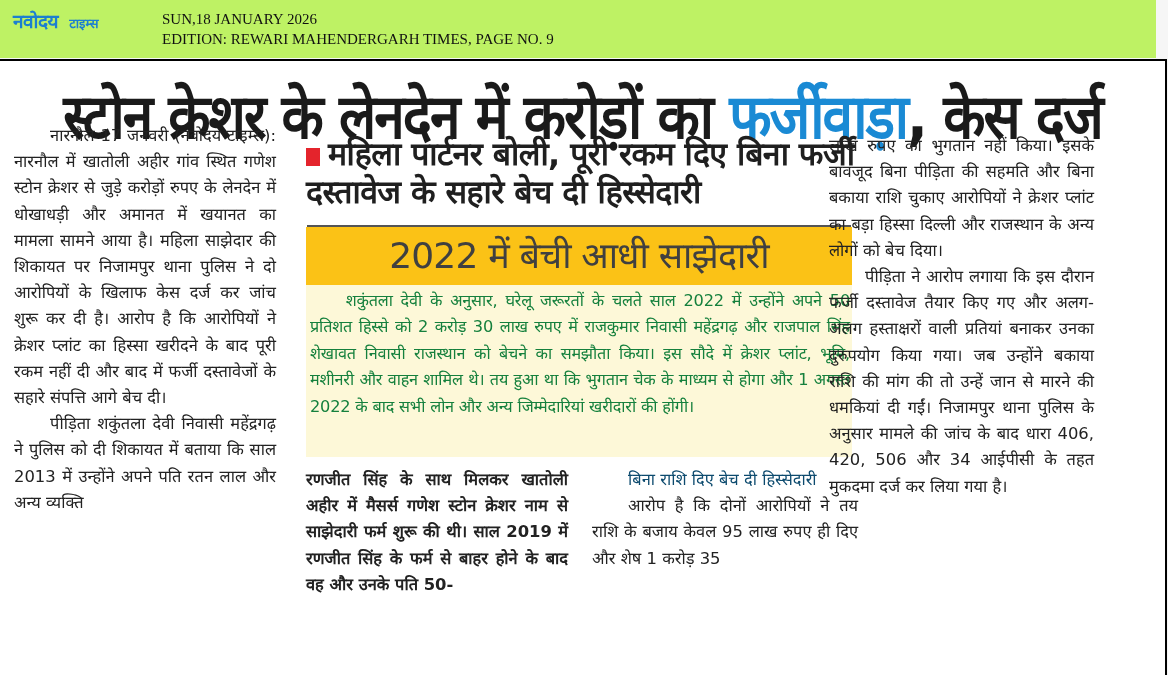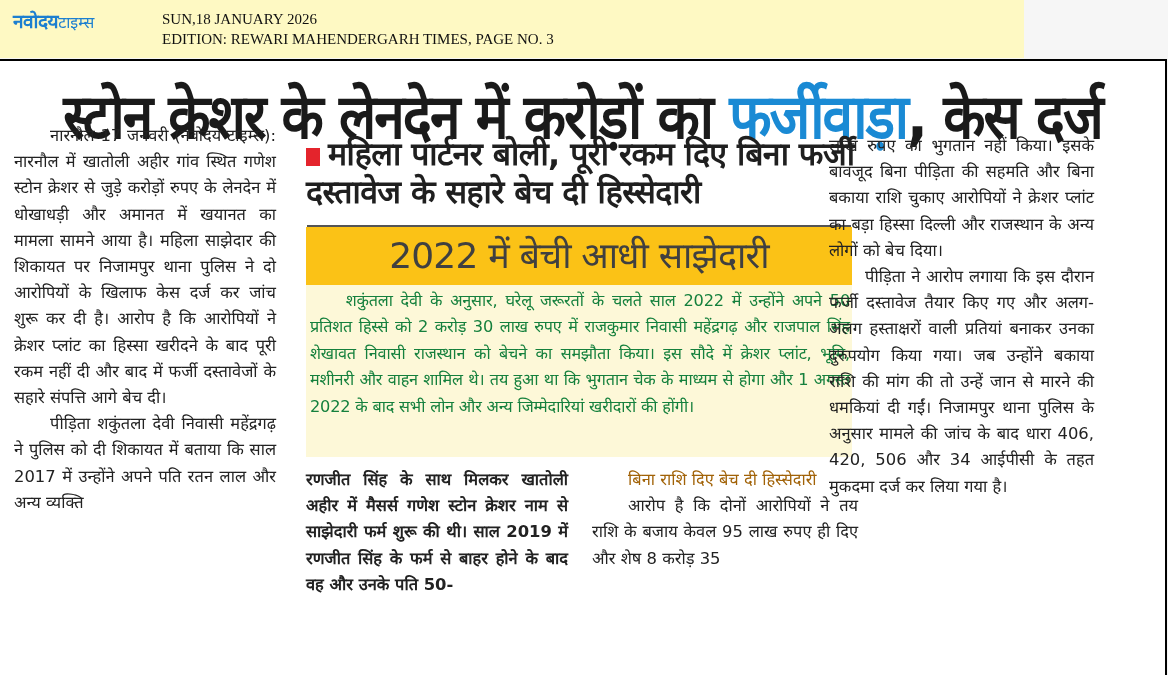--- a/index.html
+++ b/index.html
@@ -4,30 +4,30 @@
 <style>
   html, body { margin: 0; padding: 0; }
   body {
     width: 1168px; height: 675px; overflow: hidden;
     background: #f6f6f6;
     font-family: "DejaVu Sans", sans-serif;
     color: #1a1a1a;
     position: relative;
   }
   .topbar {
-    position: absolute; left: 0; top: 0; width: 1024px; height: 58px;
-    background: #fef9c3;
+    position: absolute; left: 0; top: 0; width: 1156px; height: 58px;
+    background: #bef264;
   }
   .logo {
     position: absolute; left: 13px; top: 8px;
     display: flex; align-items: baseline;
     color: #1c7fd0; font-weight: bold;
   }
   .logo .main { font-size: 19px; letter-spacing: -0.5px; font-family: "DejaVu Sans", sans-serif; }
-  .logo .sub { font-size: 16px; font-weight: normal; margin-left: 0; }
+  .logo .sub { font-size: 13px; font-weight: bold; margin-left: 11px; }
   .edition {
     position: absolute; left: 162px; top: 9px;
     font-family: Liberation Serif, serif;
     font-size: 15px; line-height: 20px; color: #111;
   }
   .page {
     position: absolute; left: 0; top: 59px; width: 1165px; height: 620px;
     border-top: 2px solid #000; border-right: 2px solid #000;
     background: #ffffff;
   }
@@ -73,45 +73,45 @@
     position: absolute; left: 306px; top: 285px; width: 546px; height: 172px;
     background: #fdf8d8;
   }
   .cream-text {
     position: absolute; left: 310px; top: 288px; width: 540px;
     font-family: "DejaVu Sans", sans-serif;
     font-size: 16.2px; line-height: 26.4px; text-align: justify; color: #15803d;
     letter-spacing: -0.2px;
   }
   .cream-text p { margin: 0; text-indent: 2.2em; }
-  .red-sub { color: #a16207; text-indent: 1.6em; }
+  .red-sub { color: #0c4a6e; text-indent: 1.6em; }
 </style>
 </head>
 <body>
 
 <div class="topbar">
   <div class="logo">
     <span class="main">नवोदय</span>
     <span class="sub">टाइम्स</span>
   </div>
   <div class="edition">
     <div>SUN,18 JANUARY 2026</div>
-    <div>EDITION: REWARI MAHENDERGARH TIMES, PAGE NO. 3</div>
+    <div>EDITION: REWARI MAHENDERGARH TIMES, PAGE NO. 9</div>
   </div>
 </div>
 
 <div class="page">
   <div class="headline">
     <span>स्टोन क्रेशर के लेनदेन में करोड़ों का </span><span class="hl">फर्जीवाड़ा</span><span>, केस दर्ज</span>
   </div>
 </div>
 
 <div class="col col-left">
   <p>नारनौल 17 जनवरी (नवोदय टाइम्स): नारनौल में खातोली अहीर गांव स्थित गणेश स्टोन क्रेशर से जुड़े करोड़ों रुपए के लेनदेन में धोखाधड़ी और अमानत में खयानत का मामला सामने आया है। महिला साझेदार की शिकायत पर निजामपुर थाना पुलिस ने दो आरोपियों के खिलाफ केस दर्ज कर जांच शुरू कर दी है। आरोप है कि आरोपियों ने क्रेशर प्लांट का हिस्सा खरीदने के बाद पूरी रकम नहीं दी और बाद में फर्जी दस्तावेजों के सहारे संपत्ति आगे बेच दी।</p>
-  <p>पीड़िता शकुंतला देवी निवासी महेंद्रगढ़ ने पुलिस को दी शिकायत में बताया कि साल 2017 में उन्होंने अपने पति रतन लाल और अन्य व्यक्ति</p>
+  <p>पीड़िता शकुंतला देवी निवासी महेंद्रगढ़ ने पुलिस को दी शिकायत में बताया कि साल 2013 में उन्होंने अपने पति रतन लाल और अन्य व्यक्ति</p>
 </div>
 
 <div class="subhead">
   <span class="bullet"></span><span>महिला पार्टनर बोली, पूरी रकम दिए बिना फर्जी दस्तावेज के सहारे बेच दी हिस्सेदारी</span>
 </div>
 
 <div class="rule"></div>
 
 <div class="banner">2022 में बेची आधी साझेदारी</div>
 
@@ -119,19 +119,19 @@
 <div class="cream-text">
   <p>शकुंतला देवी के अनुसार, घरेलू जरूरतों के चलते साल 2022 में उन्होंने अपने 50 प्रतिशत हिस्से को 2 करोड़ 30 लाख रुपए में राजकुमार निवासी महेंद्रगढ़ और राजपाल सिंह शेखावत निवासी राजस्थान को बेचने का समझौता किया। इस सौदे में क्रेशर प्लांट, भूमि, मशीनरी और वाहन शामिल थे। तय हुआ था कि भुगतान चेक के माध्यम से होगा और 1 अगस्त 2022 के बाद सभी लोन और अन्य जिम्मेदारियां खरीदारों की होंगी।</p>
 </div>
 
 <div class="col col-mid1">
   <p class="noindent">रणजीत सिंह के साथ मिलकर खातोली अहीर में मैसर्स गणेश स्टोन क्रेशर नाम से साझेदारी फर्म शुरू की थी। साल 2019 में रणजीत सिंह के फर्म से बाहर होने के बाद वह और उनके पति 50-</p>
 </div>
 
 <div class="col col-mid2">
   <p class="red-sub">बिना राशि दिए बेच दी हिस्सेदारी</p>
-  <p>आरोप है कि दोनों आरोपियों ने तय राशि के बजाय केवल 95 लाख रुपए ही दिए और शेष 8 करोड़ 35</p>
+  <p>आरोप है कि दोनों आरोपियों ने तय राशि के बजाय केवल 95 लाख रुपए ही दिए और शेष 1 करोड़ 35</p>
 </div>
 
 <div class="col col-right">
   <p class="noindent">लाख रुपए का भुगतान नहीं किया। इसके बावजूद बिना पीड़िता की सहमति और बिना बकाया राशि चुकाए आरोपियों ने क्रेशर प्लांट का बड़ा हिस्सा दिल्ली और राजस्थान के अन्य लोगों को बेच दिया।</p>
   <p>पीड़िता ने आरोप लगाया कि इस दौरान फर्जी दस्तावेज तैयार किए गए और अलग-अलग हस्ताक्षरों वाली प्रतियां बनाकर उनका दुरुपयोग किया गया। जब उन्होंने बकाया राशि की मांग की तो उन्हें जान से मारने की धमकियां दी गईं। निजामपुर थाना पुलिस के अनुसार मामले की जांच के बाद धारा 406, 420, 506 और 34 आईपीसी के तहत मुकदमा दर्ज कर लिया गया है।</p>
 </div>
 
 </body></html>

